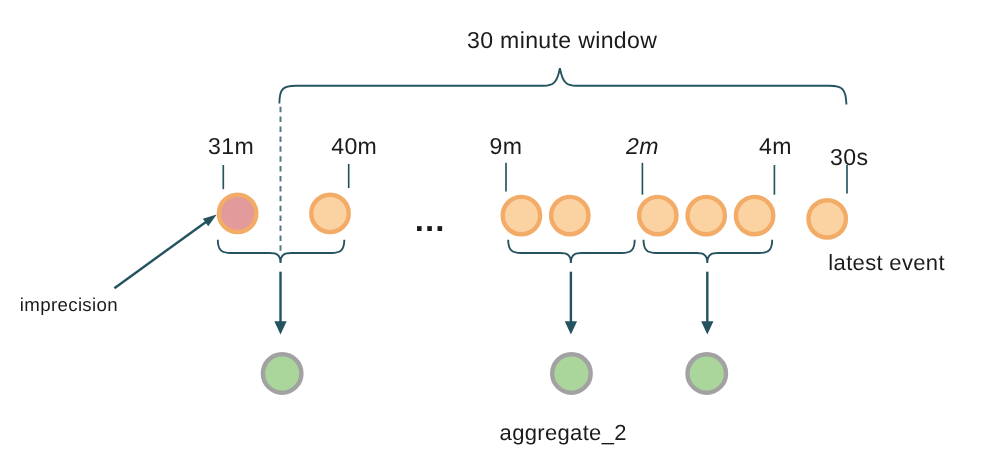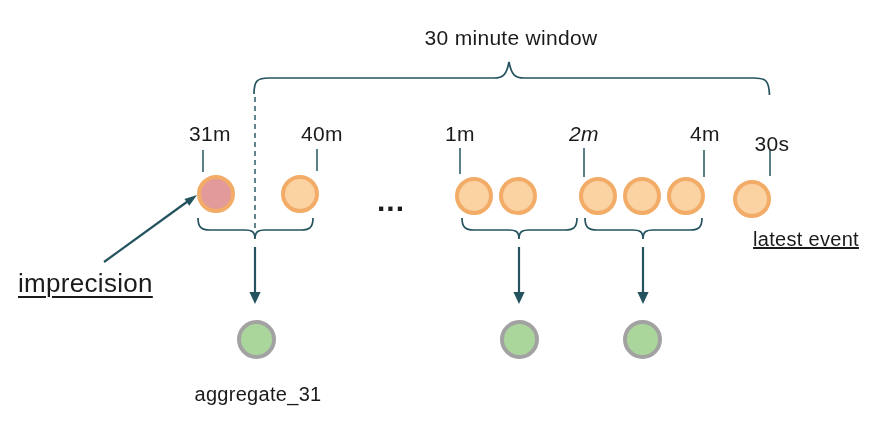--- a/index.html
+++ b/index.html
@@ -18,22 +18,21 @@
     position:absolute;
     color:var(--text,#1b1b1b);
     white-space:nowrap;
     letter-spacing:.3px;
   }
   .title{font-size:21px;transform:translateX(-50%);}
   .tick-label{font-size:21px;transform:translateX(-50%);}
   .agg-label{font-size:20px;transform:translateX(-50%);}
   .latest{font-size:20px;transform:translateX(-50%);}
   .imprecision{
-    font-size:26px;
-    text-decoration:underline;
+    font-size:17px;
     text-decoration-thickness:2px;
     text-underline-offset:4px;
   }
   .ellipsis{
     font-size:30px;font-weight:bold;line-height:30px;
     letter-spacing:1px;
   }
   .event-circle{
     position:absolute;
     width:30px;height:30px;border-radius:50%;
@@ -88,38 +87,38 @@
     <g>
       <line x1="104" y1="262" x2="187.5" y2="201.5" style="stroke:var(--line)" stroke-width="2.2"></line>
       <polygon points="197,195 189.3,205.7 184.4,198.9" style="fill:var(--line)"></polygon>
     </g>
   </svg>
 
   <div class="lbl title" style="left:511px;top:26px;">30 minute window</div>
 
   <div class="lbl tick-label" style="left:210px;top:122px;">31m</div>
   <div class="lbl tick-label" style="left:322px;top:122px;">40m</div>
-  <div class="lbl tick-label" style="left:460px;top:122px;">1m</div>
+  <div class="lbl tick-label" style="left:460px;top:122px;">9m</div>
   <div class="lbl tick-label" style="left:584px;top:122px;font-style:italic;">2m</div>
   <div class="lbl tick-label" style="left:705px;top:122px;">4m</div>
   <div class="lbl tick-label" style="left:772px;top:132px;">30s</div>
 
   <div class="event-circle imprecise" style="left:197px;top:175px;"></div>
   <div class="event-circle" style="left:281px;top:175px;"></div>
   <div class="event-circle" style="left:455px;top:177px;"></div>
   <div class="event-circle" style="left:499px;top:177px;"></div>
   <div class="event-circle" style="left:579px;top:177px;"></div>
   <div class="event-circle" style="left:623px;top:177px;"></div>
   <div class="event-circle" style="left:667px;top:177px;"></div>
   <div class="event-circle" style="left:733px;top:180px;"></div>
 
   <div class="lbl ellipsis" style="left:377px;top:186px;">...</div>
 
   <div class="lbl imprecision" style="left:18px;top:268px;">imprecision</div>
-  <div class="lbl latest" style="left:806px;top:228px;text-decoration:underline;">latest event</div>
+  <div class="lbl latest" style="left:806px;top:228px;">latest event</div>
 
   <div class="agg-circle" style="left:237px;top:320px;"></div>
   <div class="agg-circle" style="left:500px;top:320px;"></div>
   <div class="agg-circle" style="left:623px;top:320px;"></div>
 
-  <div class="lbl agg-label" style="left:258px;top:383px;">aggregate_31</div>
+  <div class="lbl agg-label" style="left:512px;top:383px;">aggregate_2</div>
 
 </div>
 
 </body></html>

